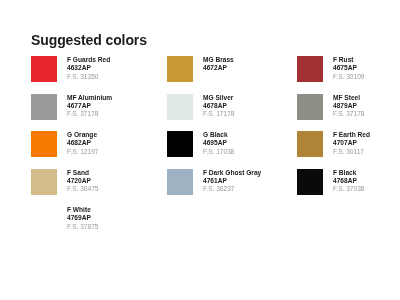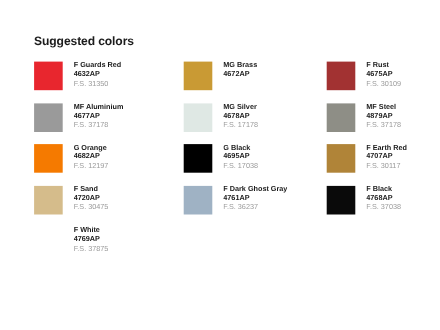--- a/index.html
+++ b/index.html
@@ -17,21 +17,21 @@
     position: relative;
     width: 400px;
     height: 300px;
     background: #ffffff;
     box-sizing: border-box;
   }
   #heading {
     position: absolute;
     left: 31px;
     top: 32px;
-    font-size: 11px;
+    font-size: 14px;
     font-weight: bold;
     color: #1c1c1c;
     letter-spacing: -0.1px;
     white-space: nowrap;
   }
   #grid {
     position: absolute;
     left: 31px;
     top: 56px;
     width: 362px;

